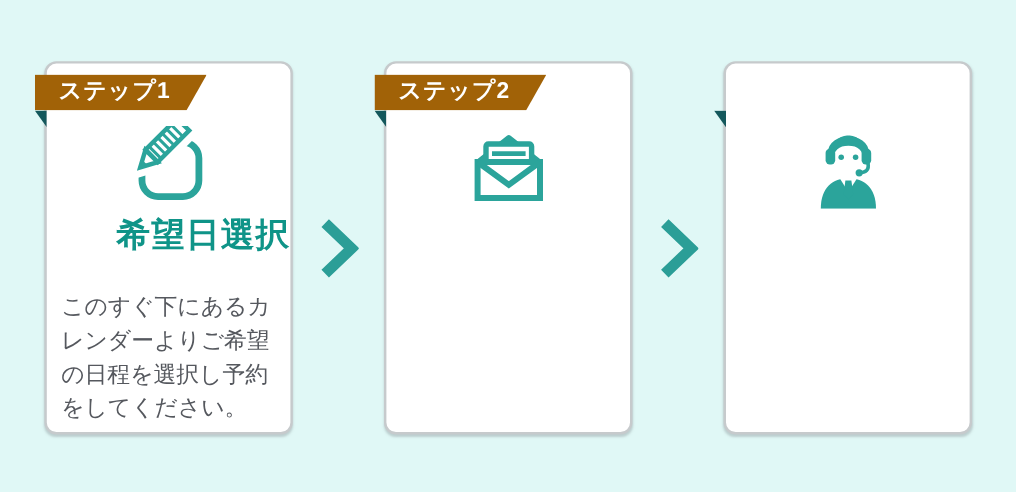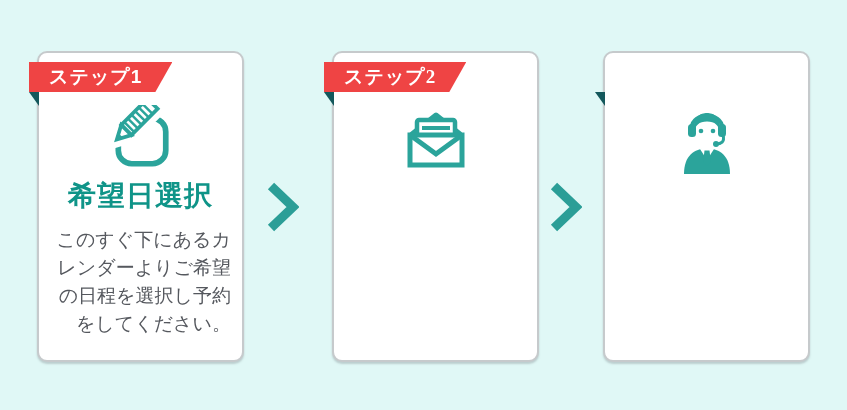--- a/index.html
+++ b/index.html
@@ -14,59 +14,59 @@
     position:absolute;
     top:51px;
     width:207px;height:311px;
     background:#ffffff;
     border:2px solid #c6cacc;
     border-radius:10px;
     box-shadow:0 2px 2px rgba(120,130,135,.35);
     box-sizing:border-box;
   }
   .card-1{left:37px;}
-  .card-2{left:332px;font-family:Liberation Serif, serif;}
+  .card-2{left:320px;}
   .card-3{left:603px;}
   .ribbon{
     position:absolute;
     left:-10px;top:9px;
     height:30px;line-height:30px;
     padding:0 30px 0 20px;
-    background:#ef4444;
+    background:#a16207;
     color:#ffffff;
     font-size:19px;font-weight:bold;
     letter-spacing:1px;
     clip-path:polygon(0 0,100% 0,calc(100% - 17px) 100%,0 100%);
     white-space:nowrap;
   }
   .ribbon-fold{
     position:absolute;
     left:-10px;top:39px;
     width:10px;height:14px;
     background:#14585c;
     clip-path:polygon(0 0,100% 0,100% 100%);
   }
   .icon-wrap{
     height:66px;
     margin-top:52px;
     display:flex;justify-content:center;align-items:center;
   }
   .step-title{
     margin-top:6px;
-    text-align:center;
+    text-align:right;
     font-size:28px;font-weight:bold;
     color:#0f9488;
     letter-spacing:1px;
     white-space:nowrap;
   }
   .step-body{
-    margin:11px 11px 0 12px;
+    margin:28px 11px 0 12px;
     font-size:19px;line-height:28px;
     color:#55585e;
-    text-align:right;
+    text-align:left;
   }
   .arrow{
     position:absolute;top:181px;
     width:34px;height:52px;
   }
   .arrow-1{left:265px;}
   .arrow-2{left:548px;}
 </style>
 </head>
 <body>

